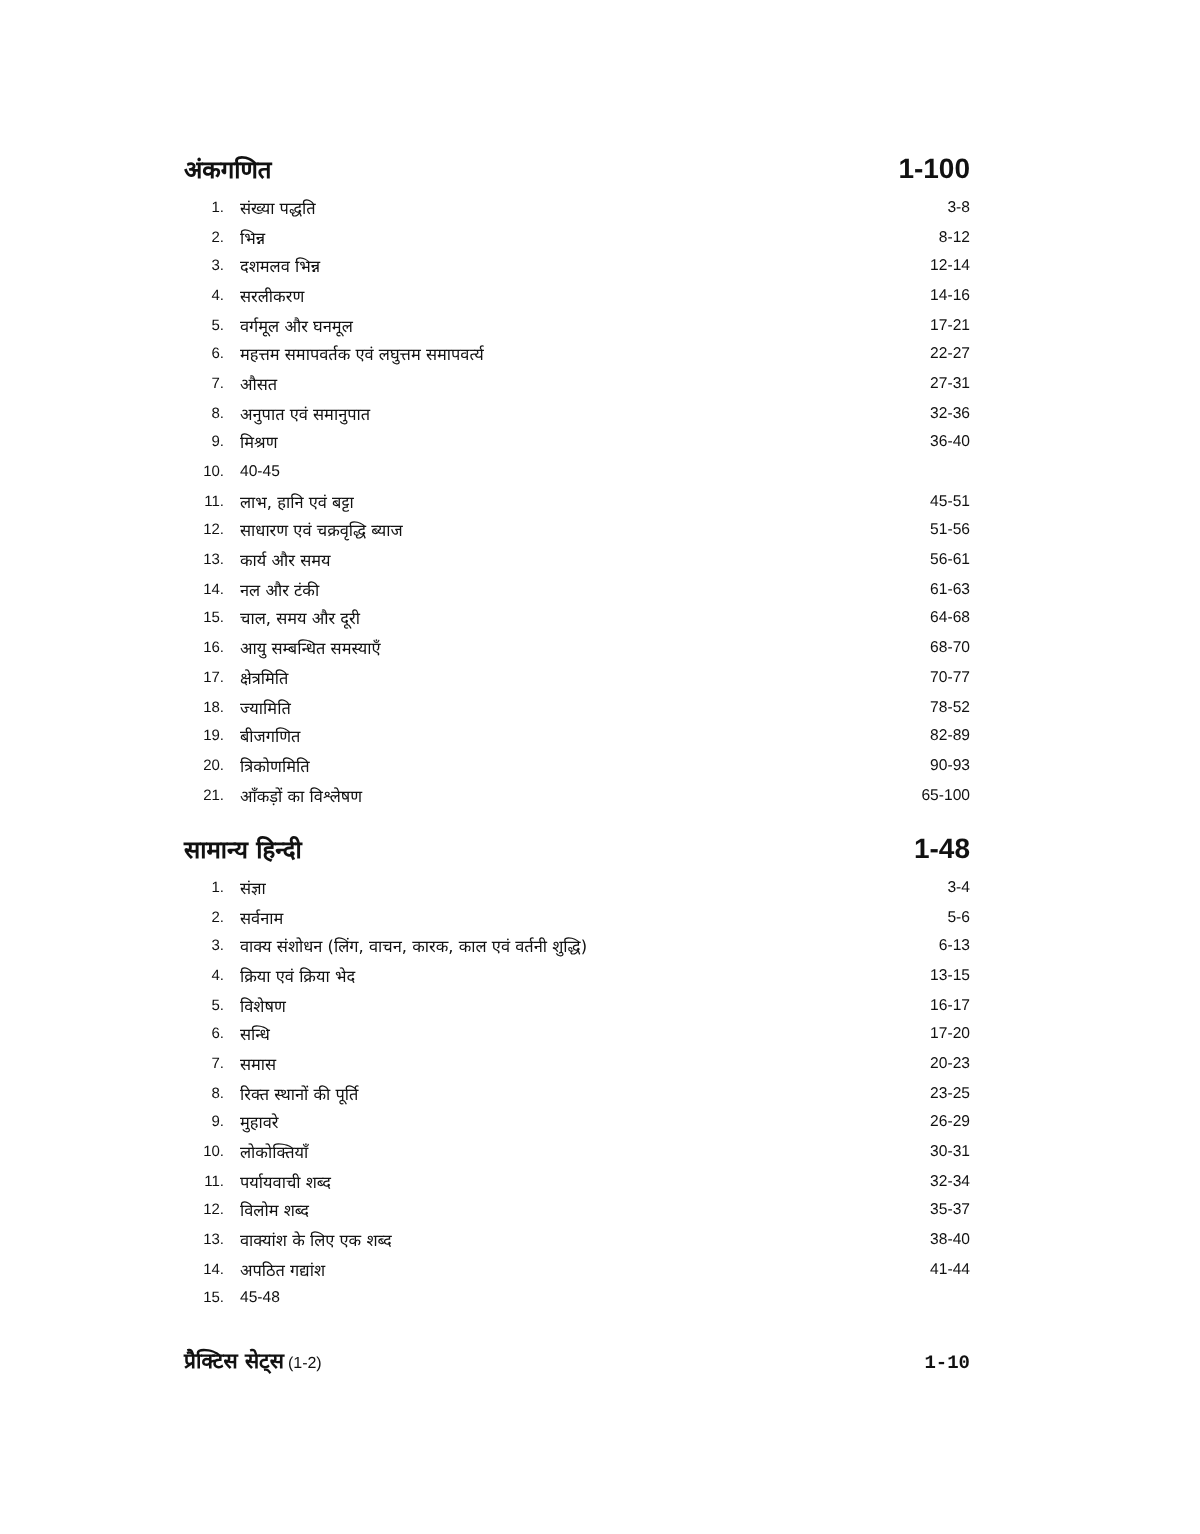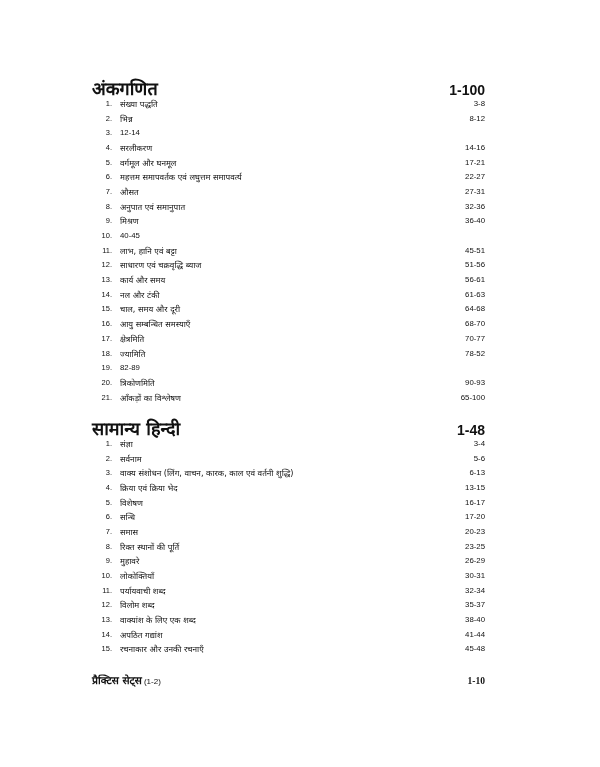--- a/index.html
+++ b/index.html
@@ -5,40 +5,40 @@
   html, body { margin: 0; padding: 0; background: #ffffff; }
   body {
     width: 600px; height: 767px; position: relative; overflow: hidden;
     font-family: "DejaVu Sans", "Liberation Sans", sans-serif; color: #111;
   }
   .page { position: absolute; left: 92px; top: 76px; width: 393px; }
   .section-head {
     display: flex; justify-content: space-between; align-items: baseline;
     height: 20px;
   }
-  .section-title { font-size: 18px; font-weight: bold; letter-spacing: 0; }
+  .section-title { font-size: 12px; font-weight: bold; letter-spacing: 0; }
   .section-range { font-family: "Liberation Sans", sans-serif; font-size: 14px; font-weight: bold; }
   .items { list-style: none; margin: 0; padding: 0; }
   .item {
     display: flex; align-items: center; height: 14.7px; font-size: 8.2px;
   }
   .item-num {
     width: 28px; text-align: right; padding-right: 8px; box-sizing: border-box;
     font-family: "Liberation Sans", sans-serif; font-size: 7.5px;
   }
   .item-title { flex: 1; white-space: nowrap; }
   .item-pages {
     font-family: "Liberation Sans", sans-serif; font-size: 7.8px; text-align: right;
   }
   #sec-0 { position: absolute; top: 0; left: 0; right: 0; }
   #sec-1 { position: absolute; top: 340px; left: 0; right: 0; }
   #sec-2 { position: absolute; top: 597px; left: 0; right: 0; }
   .practice-title { font-size: 10.5px; font-weight: bold; }
   .practice-sub { font-family: "Liberation Sans", sans-serif; font-size: 8px; font-weight: normal; margin-left: 2px; text-align: center; }
-  .practice-range { font-family: Liberation Serif, serif; font-size: 9.5px; font-weight: bold; }
+  .practice-range { font-family: Liberation Mono, monospace; font-size: 9.5px; font-weight: bold; }
 </style>
 </head>
 <body>
 
 <div class="page">
 
   <section id="sec-0">
     <div class="section-head">
       <span class="section-title">अंकगणित</span>
       <span class="section-range">1-100</span>
@@ -49,20 +49,21 @@
           <span class="item-title">संख्या पद्धति</span>
           <span class="item-pages">3-8</span>
         </li>
         <li class="item">
           <span class="item-num">2.</span>
           <span class="item-title">भिन्न</span>
           <span class="item-pages">8-12</span>
         </li>
         <li class="item">
           <span class="item-num">3.</span>
+          <span class="item-title">दशमलव भिन्न</span>
           <span class="item-pages">12-14</span>
         </li>
         <li class="item">
           <span class="item-num">4.</span>
           <span class="item-title">सरलीकरण</span>
           <span class="item-pages">14-16</span>
         </li>
         <li class="item">
           <span class="item-num">5.</span>
           <span class="item-title">वर्गमूल और घनमूल</span>
@@ -127,20 +128,21 @@
           <span class="item-title">क्षेत्रमिति</span>
           <span class="item-pages">70-77</span>
         </li>
         <li class="item">
           <span class="item-num">18.</span>
           <span class="item-title">ज्यामिति</span>
           <span class="item-pages">78-52</span>
         </li>
         <li class="item">
           <span class="item-num">19.</span>
+          <span class="item-title">बीजगणित</span>
           <span class="item-pages">82-89</span>
         </li>
         <li class="item">
           <span class="item-num">20.</span>
           <span class="item-title">त्रिकोणमिति</span>
           <span class="item-pages">90-93</span>
         </li>
         <li class="item">
           <span class="item-num">21.</span>
           <span class="item-title">आँकड़ों का विश्लेषण</span>
@@ -220,21 +222,20 @@
           <span class="item-title">वाक्यांश के लिए एक शब्द</span>
           <span class="item-pages">38-40</span>
         </li>
         <li class="item">
           <span class="item-num">14.</span>
           <span class="item-title">अपठित गद्यांश</span>
           <span class="item-pages">41-44</span>
         </li>
         <li class="item">
           <span class="item-num">15.</span>
-          <span class="item-title">रचनाकार और उनकी रचनाएँ</span>
           <span class="item-pages">45-48</span>
         </li>
       </ul>
   </section>
 
   <section id="sec-2">
     <div class="section-head">
       <span class="practice-title">
         <span>प्रैक्टिस सेट्स</span><span class="practice-sub">(1-2)</span>
       </span>

